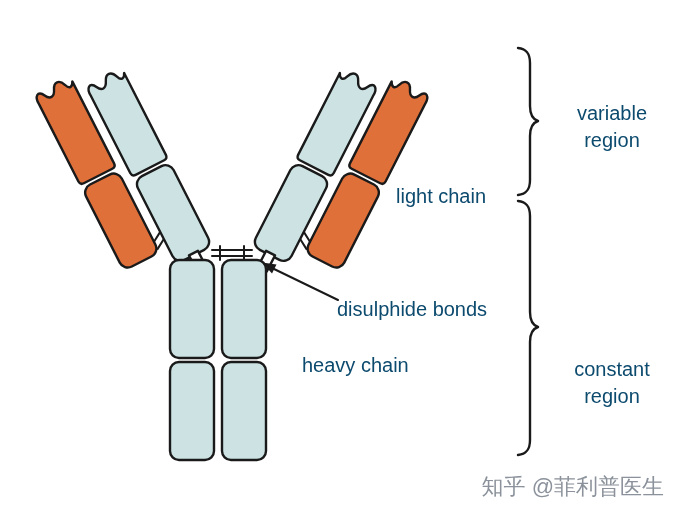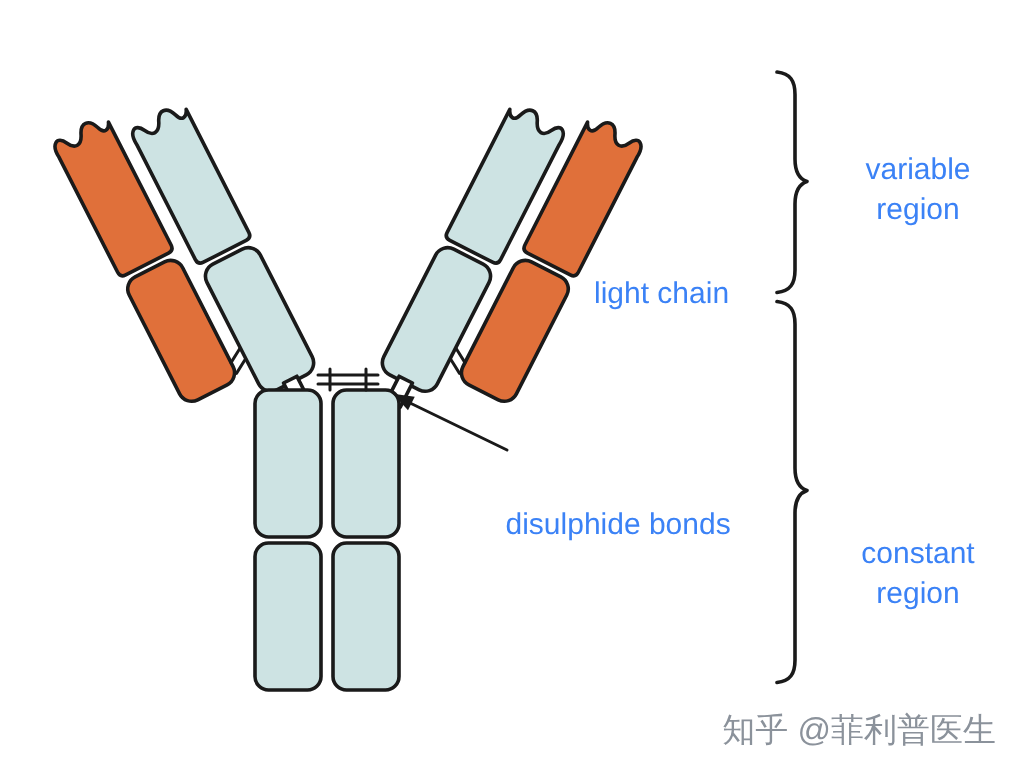--- a/index.html
+++ b/index.html
@@ -25,21 +25,21 @@
     stroke-linecap:round;
     fill:none;
   }
   .no-fill{fill:none;}
   .white-fill{fill:#ffffff;}
   .light-chain-fill{fill:var(--light-chain-fill,#e0703a);}
   .heavy-chain-fill{fill:var(--heavy-chain-fill,#cde3e3);}
   .arrow-head{fill:var(--outline,#1a1a1a);stroke:none;}
   .label{
     position:absolute;
-    color:#3b82f6;
+    color:#0c4a6e;
     font-size:20px;
     line-height:27px;
     white-space:nowrap;
   }
   .label.center{text-align:center;white-space:normal;}
   .watermark{
     position:absolute;
     right:16px;top:472px;
     font-size:22px;
     color:var(--watermark,#8b929b);
@@ -108,22 +108,23 @@
              C 530 449 527 454 518 455"></path>
   </svg>
 
   <div class="label center" style="left:550px;top:100px;width:124px;">
     <div>variable</div>
     <div>region</div>
   </div>
 
   <div class="label" style="left:396px;top:183px;text-align:center;">light chain</div>
 
-  <div class="label" style="left:337px;top:296px;margin-top:41px;">disulphide bonds</div>
+  <div class="label" style="left:337px;top:296px;">disulphide bonds</div>
 
+  <div class="label" style="left:302px;top:352px;">heavy chain</div>
 
   <div class="label center" style="left:550px;top:308px;width:124px;margin-top:48px;">
     <div>constant</div>
     <div>region</div>
   </div>
 
   <div class="watermark">知乎 @菲利普医生</div>
 
 </div>
 

